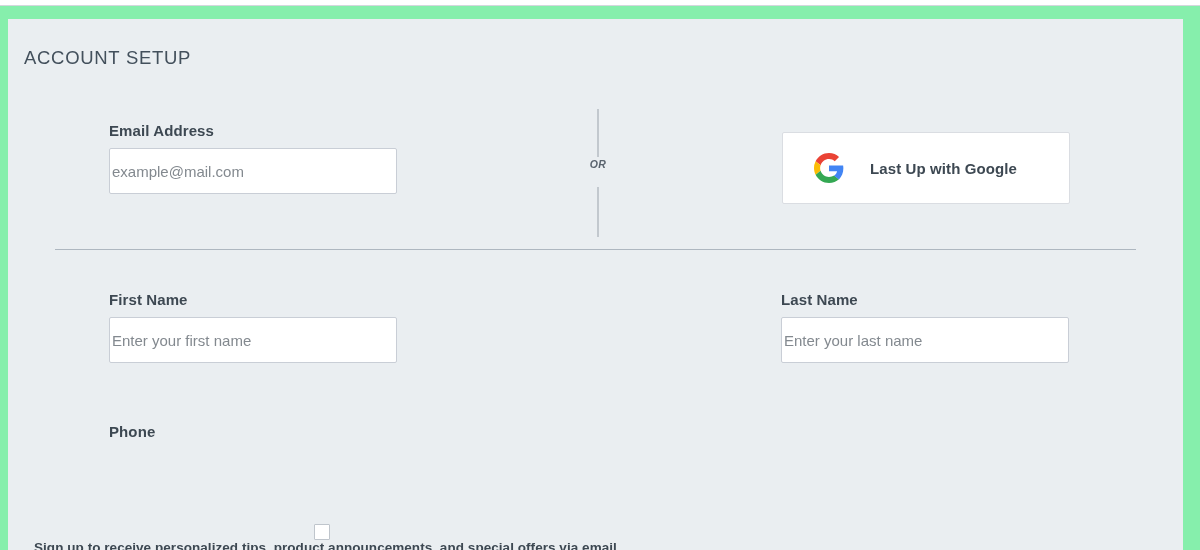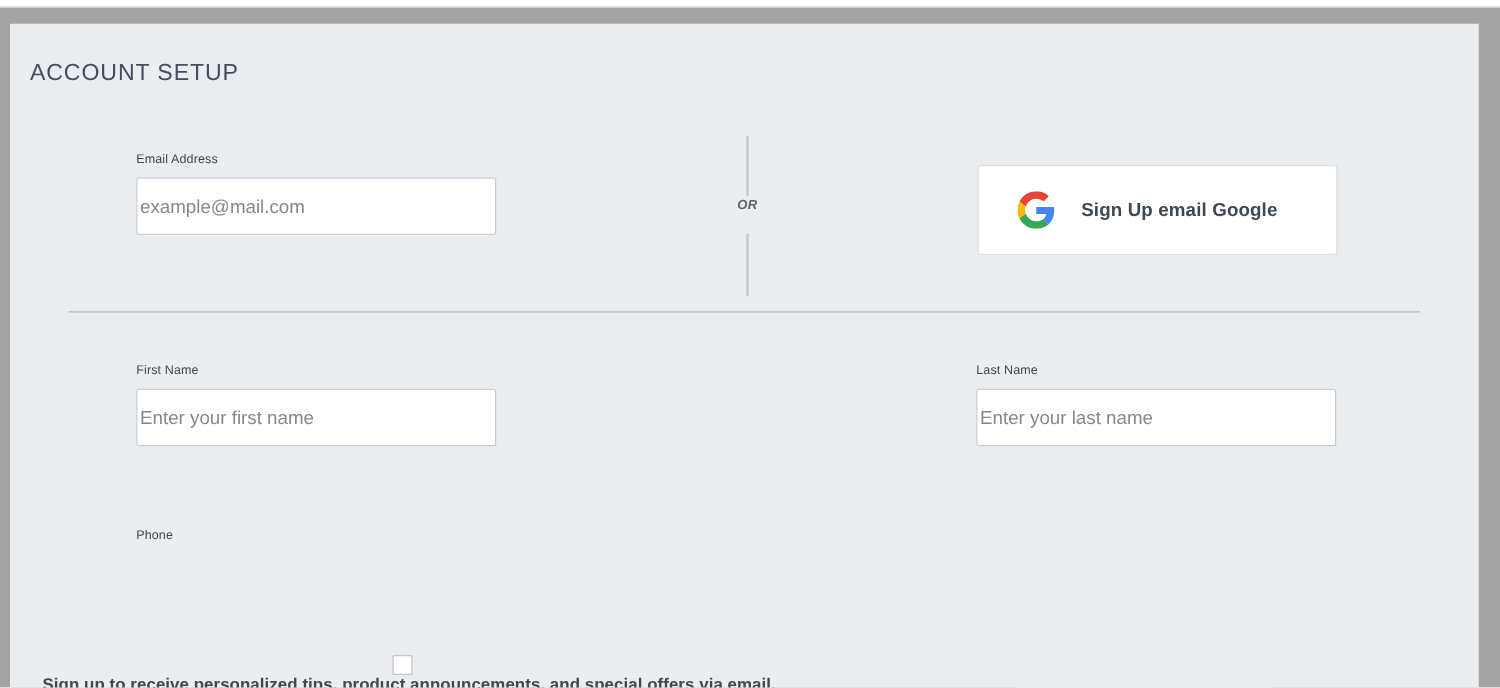--- a/index.html
+++ b/index.html
@@ -12,21 +12,21 @@
     overflow: hidden;
     background: #f4f5f8;
     font-family: "Liberation Sans", sans-serif;
     -webkit-font-smoothing: antialiased;
   }
 
   #app {
     position: relative;
     width: 1200px;
     height: 550px;
-    background: #a3a3a3;
+    background: #86efac;
   }
 
   
   .top-strip {
     position: absolute;
     left: 0;
     top: 0;
     width: 1200px;
     height: 6px;
     background: #ffffff;
@@ -53,22 +53,22 @@
     color: #43505c;
     font-weight: 400;
     white-space: nowrap;
   }
 
   
   .field {
     position: absolute;
   }
   .field-label {
-    font-size: 10px;
-    font-weight: normal;
+    font-size: 15px;
+    font-weight: bold;
     color: #3d4852;
     margin-bottom: 9px;
     letter-spacing: 0.1px;
   }
   .field-input {
     display: block;
     width: 288px;
     height: 46px;
     box-sizing: border-box;
     background: #ffffff;
@@ -220,21 +220,21 @@
 
     <button class="google-btn">
       <span class="google-logo">
         <svg viewBox="0 0 48 48" width="30" height="30" aria-hidden="true">
           <path fill="#EA4335" d="M24 9.5c3.54 0 6.71 1.22 9.21 3.6l6.85-6.85C35.9 2.38 30.47 0 24 0 14.62 0 6.51 5.38 2.56 13.22l7.98 6.19C12.43 13.72 17.74 9.5 24 9.5z"></path>
           <path fill="#FBBC05" d="M10.54 28.59a14.5 14.5 0 0 1-.76-4.59c0-1.6.27-3.15.76-4.59l-7.98-6.19A23.94 23.94 0 0 0 0 24c0 3.87.93 7.52 2.56 10.78l7.98-6.19z"></path>
           <path fill="#34A853" d="M24 48c6.48 0 11.93-2.13 15.9-5.81l-7.73-6c-2.15 1.45-4.92 2.31-8.17 2.31-6.26 0-11.57-4.22-13.46-9.91l-7.98 6.19C6.51 42.62 14.62 48 24 48z"></path>
           <path fill="#4285F4" d="M46.98 24.55c0-1.57-.15-3.09-.38-4.55H24v9.02h12.94c-.58 2.96-2.26 5.48-4.77 7.18l7.73 6c4.51-4.18 7.08-10.36 7.08-17.65z"></path>
         </svg>
       </span>
-      <span class="google-btn-label">Sign Up email Google</span>
+      <span class="google-btn-label">Last Up with Google</span>
     </button>
 
     <div class="section-rule"></div>
 
     <div class="field field-lastname">
       <div class="field-label">Last Name</div>
       <input class="field-input" type="text" placeholder="Enter your last name" style="">
     </div>
 
     <div class="field field-firstname">

